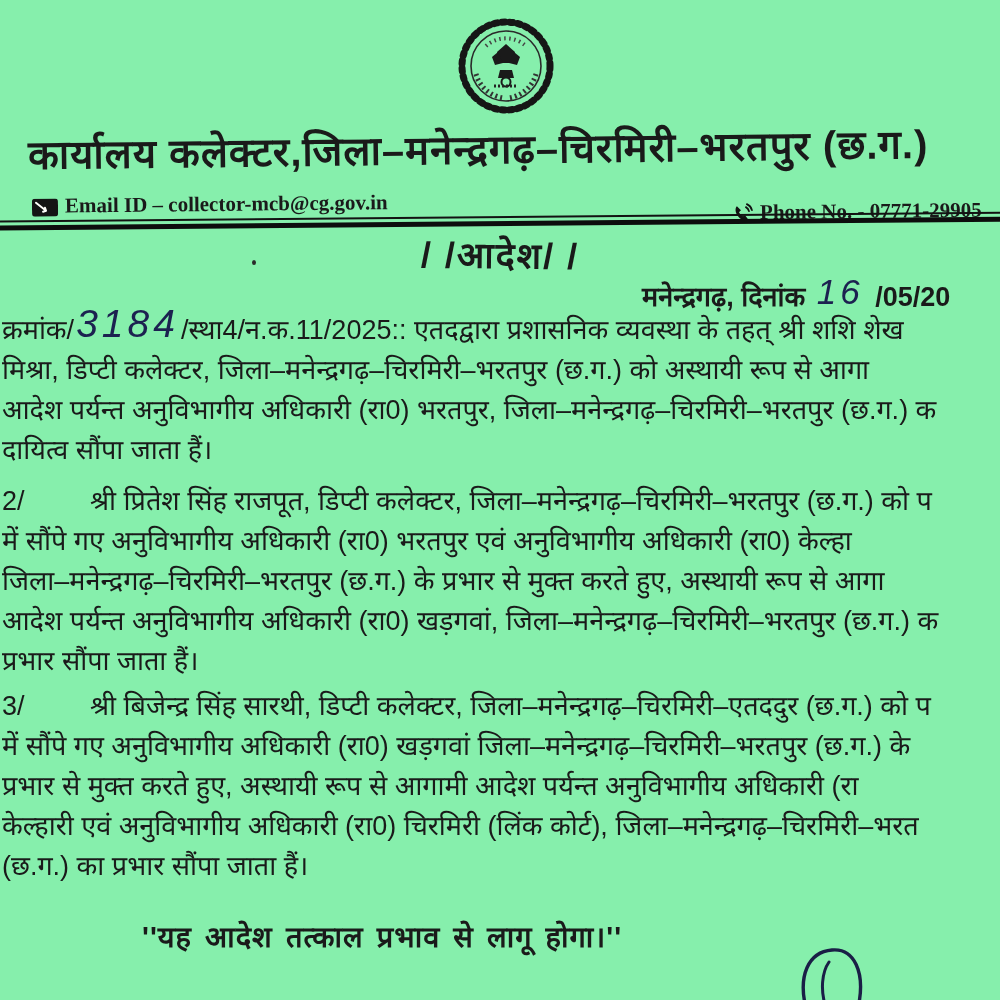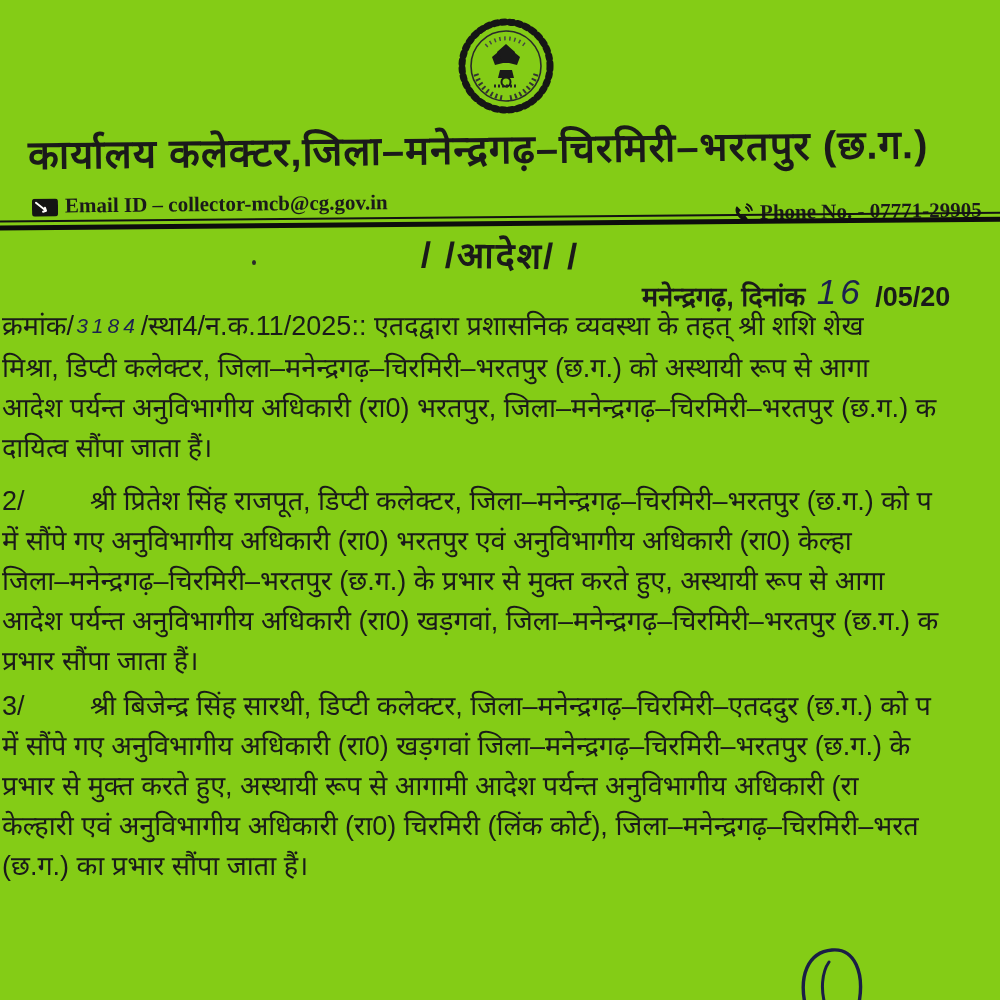--- a/index.html
+++ b/index.html
@@ -3,21 +3,21 @@
 <meta charset="utf-8">
 <style>
   html, body { margin:0; padding:0; }
   body {
     width:1000px; height:1000px; overflow:hidden;
     background:#ffffff;
     font-family:"Liberation Sans","DejaVu Sans",sans-serif;
   }
   .page {
     position:relative; width:1000px; height:1000px; overflow:hidden;
-    background:#84cc16; color:#1a1a1a;
+    background:#86efac; color:#1a1a1a;
   }
 
   
   .emblem { position:absolute; top:14px; left:456px; width:100px; height:104px; filter:blur(0.3px); }
   .office-title {
     position:absolute; top:126px; left:28px; width:1100px;
     font-size:40px; font-weight:bold; white-space:nowrap; letter-spacing:1px;
     transform:rotate(-0.7deg); transform-origin:left center;
   }
   .contact-email {
@@ -46,21 +46,21 @@
   }
   .place-date {
     position:absolute; top:274px; left:642px; white-space:nowrap;
     font-size:27px; font-weight:600;
   }
   .hw {
     font-style:italic; letter-spacing:4px; font-weight:normal;
     color:#1c2150; position:relative; top:-2px;
   }
   .hw-date { font-size:35px; padding:0 4px; }
-  .hw-serial { font-size:21px; padding:0 2px; }
+  .hw-serial { font-size:39px; padding:0 2px; }
 
   .para { position:absolute; left:2px; width:1130px; }
   .para .body-line {
     white-space:nowrap; font-size:27px; line-height:40px; font-weight:500;
   }
   .p1 { top:306px; }
   .p2 { top:481px; }
   .p3 { top:686px; }
   .para-num { display:inline-block; min-width:88px; font-weight:500; }
 
@@ -149,19 +149,20 @@
   <div class="para p3">
     <div class="body-line">
       <span class="para-num">3/</span><span>श्री बिजेन्द्र सिंह सारथी, डिप्टी कलेक्टर, जिला–मनेन्द्रगढ़–चिरमिरी–एतददुर (छ.ग.) को प</span>
     </div>
     <div class="body-line">में सौंपे गए अनुविभागीय अधिकारी (रा0) खड़गवां जिला–मनेन्द्रगढ़–चिरमिरी–भरतपुर (छ.ग.) के</div>
     <div class="body-line">प्रभार से मुक्त करते हुए, अस्थायी रूप से आगामी आदेश पर्यन्त अनुविभागीय अधिकारी (रा</div>
     <div class="body-line">केल्हारी एवं अनुविभागीय अधिकारी (रा0) चिरमिरी (लिंक कोर्ट), जिला–मनेन्द्रगढ़–चिरमिरी–भरत</div>
     <div class="body-line">(छ.ग.) का प्रभार सौंपा जाता हैं।</div>
   </div>
 
+  <div class="closing-quote">''यह आदेश तत्काल प्रभाव से लागू होगा।''</div>
 
   <svg class="signature" viewBox="0 0 96 60">
     <path d="M14 62 C6 30, 16 6, 40 4 C62 2, 74 26, 66 62" fill="none" stroke="#1a1e46" stroke-width="3.4" stroke-linecap="round"></path>
     <path d="M34 62 C28 44, 30 26, 37 16" fill="none" stroke="#1a1e46" stroke-width="3" stroke-linecap="round"></path>
   </svg>
 
 </div>
 
 </body></html>

